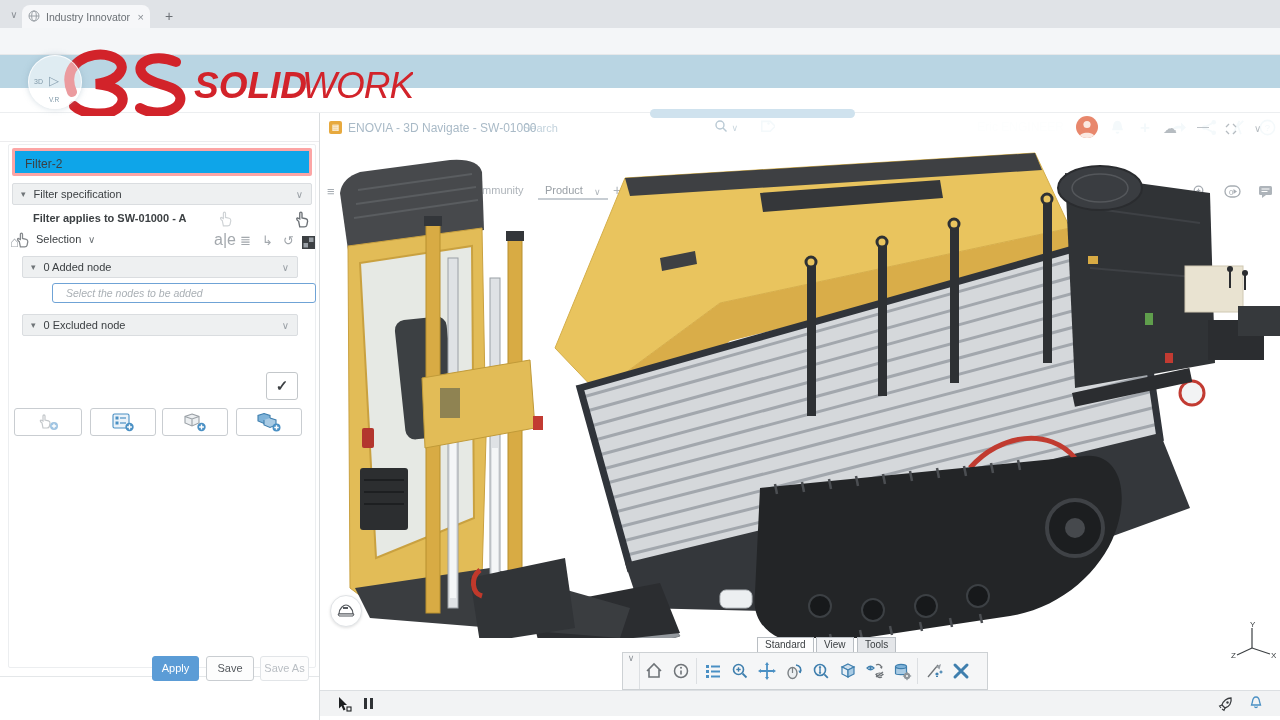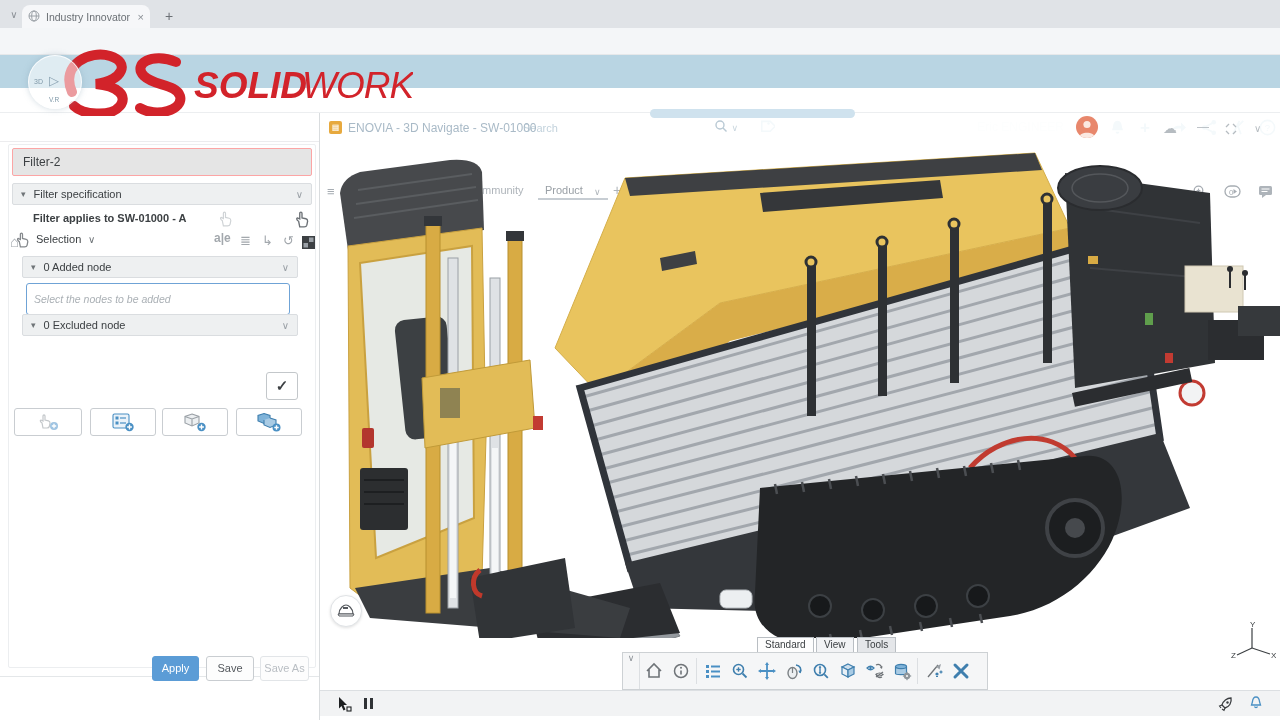--- a/index.html
+++ b/index.html
@@ -47,30 +47,30 @@
   .widget-tab { left:84px; top:97px; font-size:11px; color:#a8555c; }
   .gray-ic { color:#a7adb3; font-size:11px; top:96px; }
   .nav-tab { top:96px; font-size:11px; color:#aeb4ba; }
   .prod-underline { left:538px; top:110px; width:70px; height:2px; background:#c7cdd3; }
 
   
   .left-panel { left:0; top:113px; width:320px; height:607px; background:#fff; border-right:1px solid #d9dcde; }
   .panel-toolbar { left:0; top:113px; width:319px; height:29px; border-bottom:1px solid #ececee; }
   .ptb-ic { top:120px; color:#a3a8ad; font-size:13px; }
   .panel-inner { left:8px; top:144px; width:308px; height:524px; border:1px solid #eceef0; border-radius:2px;}
-  .filter-name { left:12px; top:148px; width:300px; height:28px; border:1px solid #fca5a5; border-radius:2px;
-     font-size:12px; color:#3c4043; line-height:26px; padding-left:10px; background:#e5e5e5;}
+  .filter-name { left:12px; top:148px; width:300px; height:28px; border:3px solid #fca5a5; border-radius:2px;
+     font-size:12px; color:#3c4043; line-height:26px; padding-left:10px; background:#0ea5e9;}
   .sec-head { height:22px; background:#eef0f1; border:1px solid #dadde0; border-radius:2px;
      display:flex; align-items:center; font-size:11px; color:#3c4043; padding:0 8px; gap:8px;}
   .sec-head .caret { color:#6f7478; font-size:9px; }
   .sec-head .chev { margin-left:auto; color:#9aa0a6; font-size:10px; }
   .applies { left:33px; top:212px; font-size:11px; color:#3c4043; font-weight:bold;}
   .sel-label { font-size:11px; color:#3c4043; }
-  .node-input { position:absolute; width:264px; height:32px; border-radius:3px; font-size:10.5px;
-     padding:0 7px; outline:none; color:#3c4043; font-family:inherit;}
+  .node-input { position:absolute; width:264px; height:20px; border-radius:3px; font-size:10.5px;
+     padding:0 13px; outline:none; color:#3c4043; font-family:inherit;margin-left:26px;}
   .node-input::placeholder { font-style:italic; color:#aab0b5; }
   .check-btn { left:266px; top:372px; width:32px; height:28px; border:1px solid #c3c7ca; border-radius:3px;
      background:#fff; font-size:15px; color:#3c4043; text-align:center; line-height:26px; font-weight:bold;}
   .pbtn { position:absolute; top:408px; height:28px; border:1px solid #c9cdd1; border-radius:3px; background:#fff;
      display:flex; align-items:center; justify-content:center; }
   .panel-divider { left:0; top:676px; width:319px; height:1px; background:#e4e7e9; }
   .foot-btn { position:absolute; top:656px; height:25px; border-radius:3px; font-size:11px; text-align:center; line-height:23px;}
   .apply { left:152px; width:47px; background:#5b9cd6; color:#fff; border:1px solid #5b9cd6;}
   .save { left:206px; width:48px; background:#fdfdfd; color:#55595e; border:1px solid #c9cdd1;}
   .saveas { left:260px; width:49px; background:#fdfdfd; color:#b9bec3; border:1px solid #e2e5e8;}
@@ -237,21 +237,21 @@
           <path d="M4,11 L4,14 L8,11 Z" fill="#aeb4ba"></path>
           <line x1="3.5" y1="5" x2="11.5" y2="5" stroke="#fff" stroke-width="1"></line>
           <line x1="3.5" y1="7.5" x2="9.5" y2="7.5" stroke="#fff" stroke-width="1"></line>
         </svg>
     </span>
   </div>
 
   <div class="abs left-panel"></div>
   <div class="abs panel-toolbar">
     <span class="abs ptb-ic" style="left:10px; font-size:15px;">⌂</span>
-    <span class="abs ptb-ic" style="left:214px; font-size:12px; top:118px;font-weight:bold;">a|e</span>
+    <span class="abs ptb-ic" style="left:214px; font-size:16px; top:118px;">a|e</span>
     <span class="abs ptb-ic" style="left:240px;">≣</span>
     <span class="abs ptb-ic" style="left:262px;">↳</span>
     <span class="abs ptb-ic" style="left:283px;">↺</span>
     <span class="abs" style="left:302px; top:122px;">
       <svg width="13" height="13" viewBox="0 0 13 13">
           <rect x="0" y="0" width="13" height="13" fill="#3c4043"></rect>
           <rect x="7" y="1.5" width="4.5" height="4.5" fill="#9aa0a6"></rect>
           <rect x="1.5" y="7" width="4.5" height="4.5" fill="#9aa0a6"></rect>
         </svg>
     </span>

